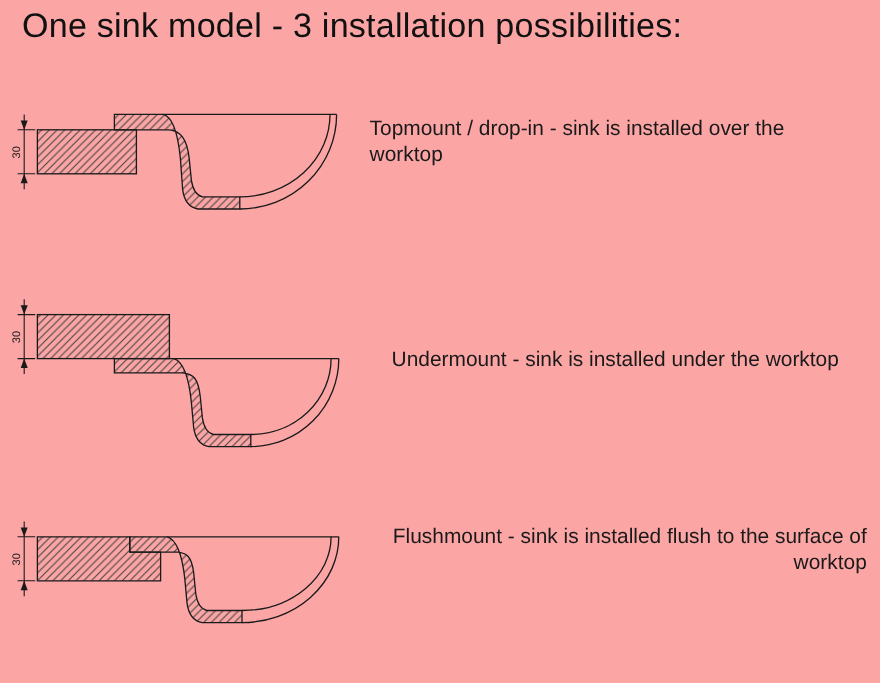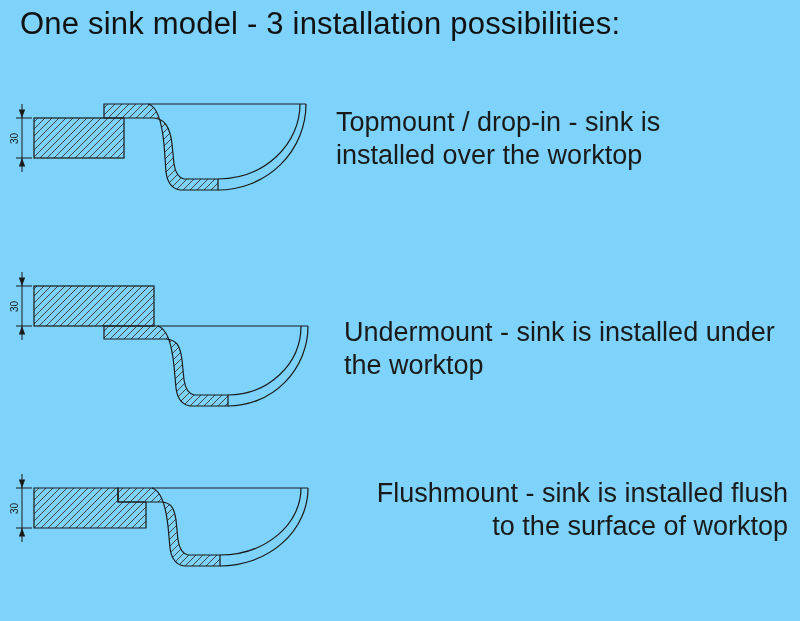--- a/index.html
+++ b/index.html
@@ -1,43 +1,43 @@
 <!DOCTYPE html>
 <html><head>
 <meta charset="utf-8">
 <style>
   * { margin: 0; padding: 0; box-sizing: border-box; }
   html, body { background: #ffffff; }
   #page {
     position: relative;
     width: 800px;
     height: 621px;
-    background: #7dd3fc;
+    background: #fca5a5;
     font-family: "Liberation Sans", sans-serif;
     color: #1a1a1a;
     overflow: hidden;
   }
   .title {
     position: absolute;
     left: 20px;
     top: 6px;
     font-size: 31px;
     font-weight: 400;
     letter-spacing: 0.2px;
     color: #111111;
     white-space: nowrap;
   }
   .caption {
     position: absolute;
-    font-size: 27px;
+    font-size: 19px;
     line-height: 1.22;
     color: #1a1a1a;
   }
   .caption.c1 { left: 336px; top: 106px; width: 430px; }
-  .caption.c2 { left: 344px; top: 316px; width: 440px; }
+  .caption.c2 { left: 356px; top: 316px; width: 440px; }
   .caption.c3 { left: 356px; top: 477px; width: 432px; text-align: right; }
   .drawing { position: absolute; }
   .d1 { left: 6px; top: 80px; }
   .d2 { left: 6px; top: 268px; }
   .d3 { left: 6px; top: 458px; }
   svg .ln { stroke: #1a1a1a; stroke-width: 1.2; fill: none; }
   svg .hatched { stroke: #1a1a1a; stroke-width: 1.2; }
   svg .dim { stroke: #1a1a1a; stroke-width: 1; }
   svg .arrow { fill: #1a1a1a; stroke: none; }
   svg text.dimtext { font-size: 10px; fill: #1a1a1a; font-family: "Liberation Sans", sans-serif; }

